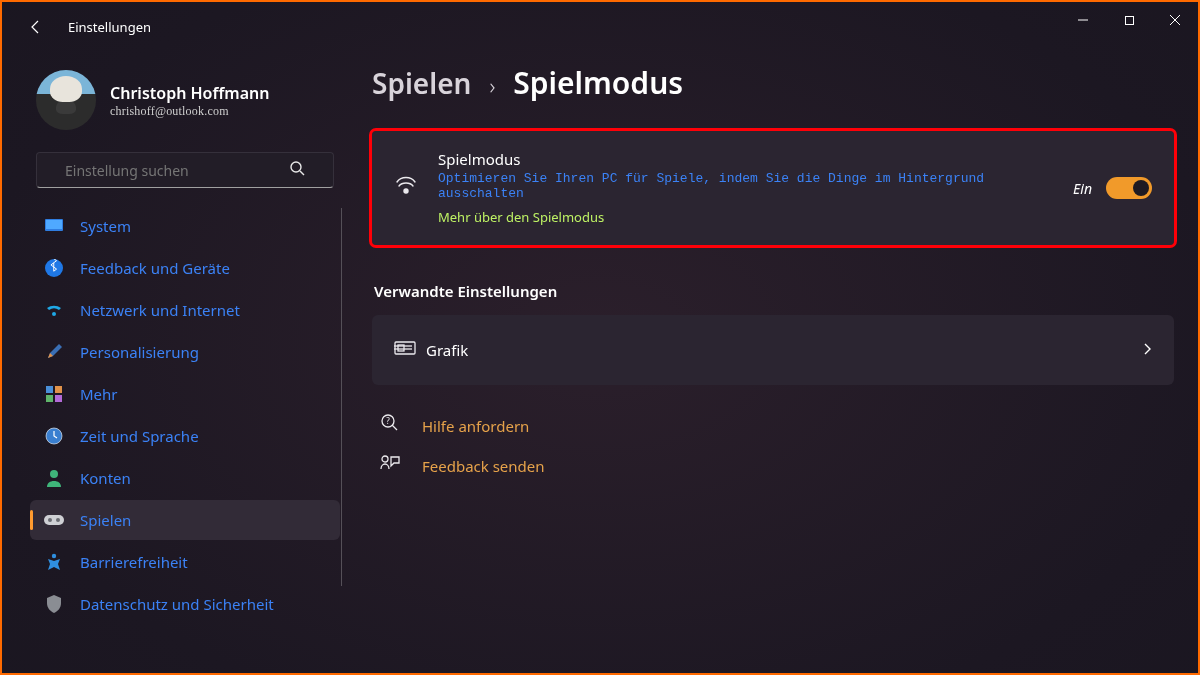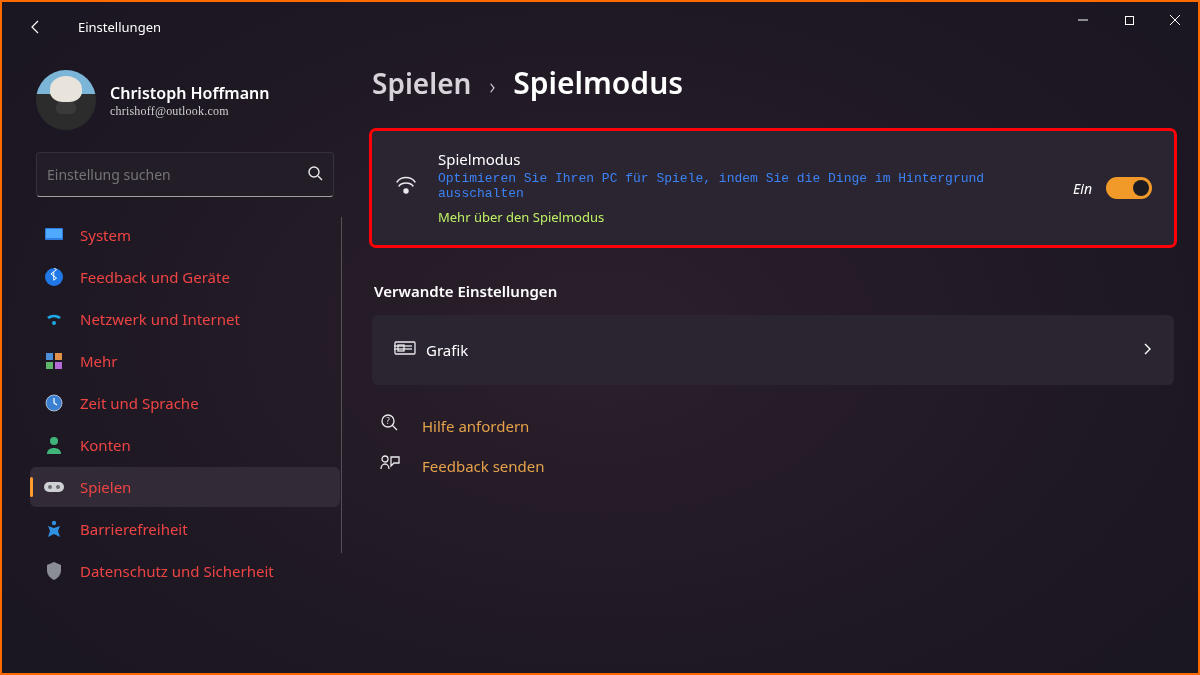--- a/index.html
+++ b/index.html
@@ -13,21 +13,21 @@
 
   
   .titlebar {
     position: absolute; top: 0; left: 0; right: 0; height: 50px;
     display: flex; align-items: center;
   }
   .back-btn {
     width: 40px; height: 40px; display:flex; align-items:center; justify-content:center;
     margin-left: 14px; color:#ffffff; font-size:16px; cursor:pointer;
   }
-  .app-title { margin-left: 22px; font-size: 13px; color:#ffffff; }
+  .app-title { margin-left: 12px; font-size: 13px; color:#ffffff; }
   .win-controls { position:absolute; right:0; top:0; display:flex; }
   .win-btn { width:46px; height:36px; display:flex; align-items:center; justify-content:center; color:#ffffff; }
   .win-btn svg { display:block; }
 
   
   .left {
     position:absolute; left:8px; top:50px; bottom:0; width:340px;
     padding: 18px 10px 0 20px;
   }
   .profile { display:flex; align-items:center; gap:14px; margin-bottom:22px; padding-left:6px;}
@@ -37,34 +37,34 @@
     position:relative; overflow:hidden;
   }
   .avatar::after{
     content:""; position:absolute; left:14px; top:6px; width:32px; height:26px;
     background:#e8e4dc; border-radius:50% 50% 40% 40%;
     box-shadow: 0 18px 0 -6px #3a3a3a;
   }
   .profile-name { font-size:16px; font-weight:600; }
   .profile-email { font-size:12px; color:#cfcfcf; font-family: "Comic Sans MS", cursive; letter-spacing:0.2px;}
   .search {
-    display:flex; align-items:center; height:45px;
+    display:flex; align-items:center; height:36px;
     background:#221d27; border:1px solid #35303b; border-bottom:1px solid #a0a0a0;
-    border-radius:4px; padding:0 10px; margin:0 6px 18px 6px;
+    border-radius:4px; padding:0 28px; margin:0 6px 18px 6px;
   }
   .search input{
     flex:1; background:transparent; border:none; outline:none; color:#d0d0d0; font-size:14px;
   }
   .search .mag { color:#e8e8e8; }
 
   .nav { display:flex; flex-direction:column; gap:2px; position:relative; }
   .nav-scroll-line { position:absolute; right:-2px; top:2px; bottom:38px; width:1px; background:#555058; }
   .nav-item{
     display:flex; align-items:center; gap:16px; height:40px;
-    padding-left:14px; border-radius:6px; font-size:15px; color:#ef4444; cursor:pointer;
+    padding-left:14px; border-radius:6px; font-size:15px; color:#3b82f6; cursor:pointer;
     position:relative;
   }
   .nav-item.active{ background:#322b37; }
   .nav-item.active::before{
     content:""; position:absolute; left:0; top:10px; bottom:10px; width:3px;
     background:#ff9b2f; border-radius:2px;
   }
   .nav-icon{ width:20px; height:20px; display:flex; align-items:center; justify-content:center; }
 
   
@@ -183,20 +183,29 @@
 
     <div class="nav-item">
       <span class="nav-icon">
         <svg width="20" height="16" viewBox="0 0 20 16" fill="#1fa8e6">
             <path d="M10 14a2 2 0 100-4 2 2 0 000 4zM3 6a12 12 0 0114 0l-2 2a9 9 0 00-10 0z"></path>
           </svg>
       </span>
       <span>Netzwerk und Internet</span>
     </div>
 
+    <div class="nav-item">
+      <span class="nav-icon">
+        <svg width="18" height="18" viewBox="0 0 18 18">
+            <path d="M3 15l2-5 9-9 3 3-9 9z" fill="#3a6fb5"></path>
+            <path d="M3 15l2-5 3 3z" fill="#e0924a"></path>
+          </svg>
+      </span>
+      <span>Personalisierung</span>
+    </div>
 
     <div class="nav-item">
       <span class="nav-icon">
         <svg width="16" height="16" viewBox="0 0 16 16">
             <rect width="7" height="7" fill="#4a8fd8"></rect>
             <rect x="9" width="7" height="7" fill="#e0924a"></rect>
             <rect y="9" width="7" height="7" fill="#5fb56a"></rect>
             <rect x="9" y="9" width="7" height="7" fill="#b36ad8"></rect>
           </svg>
       </span>

